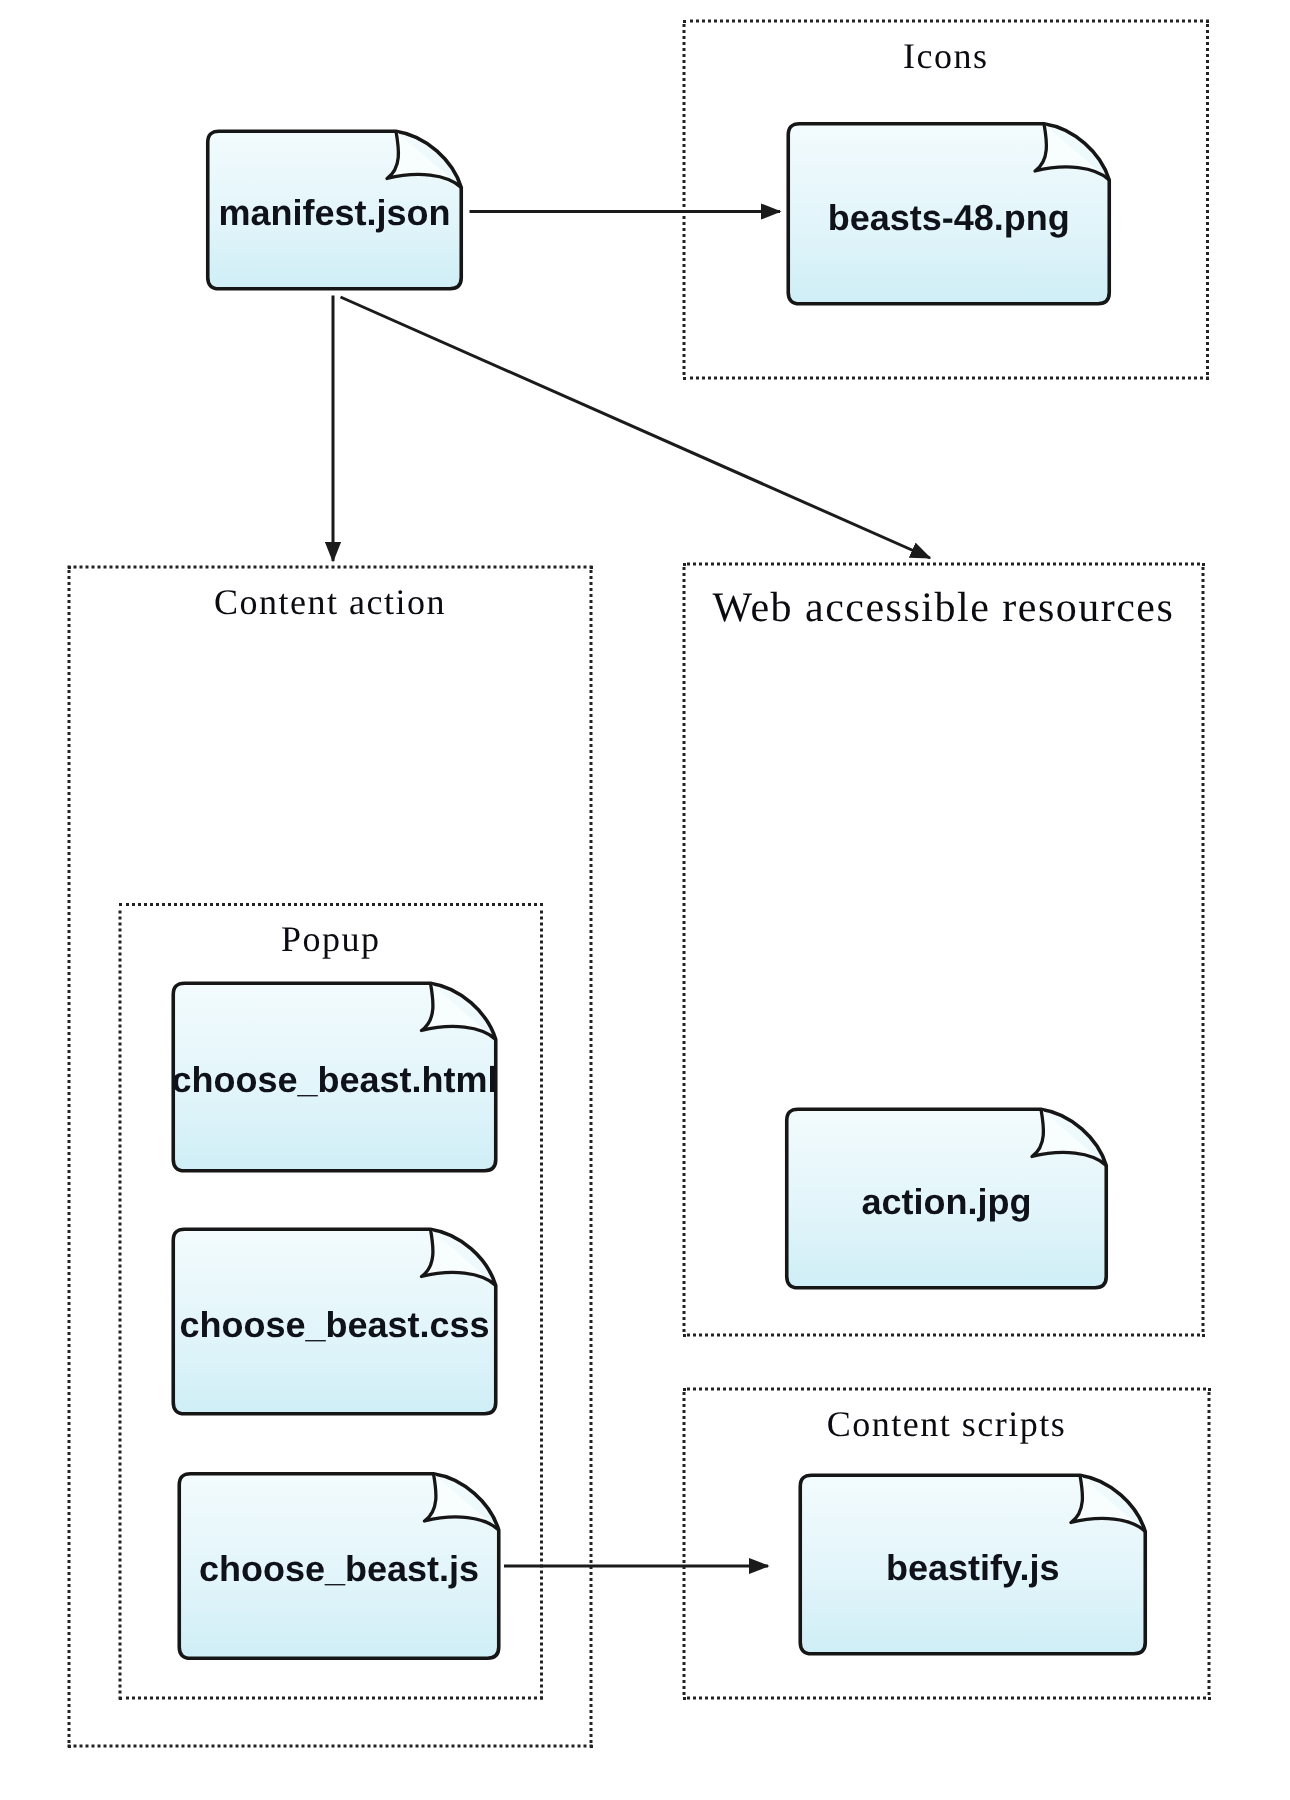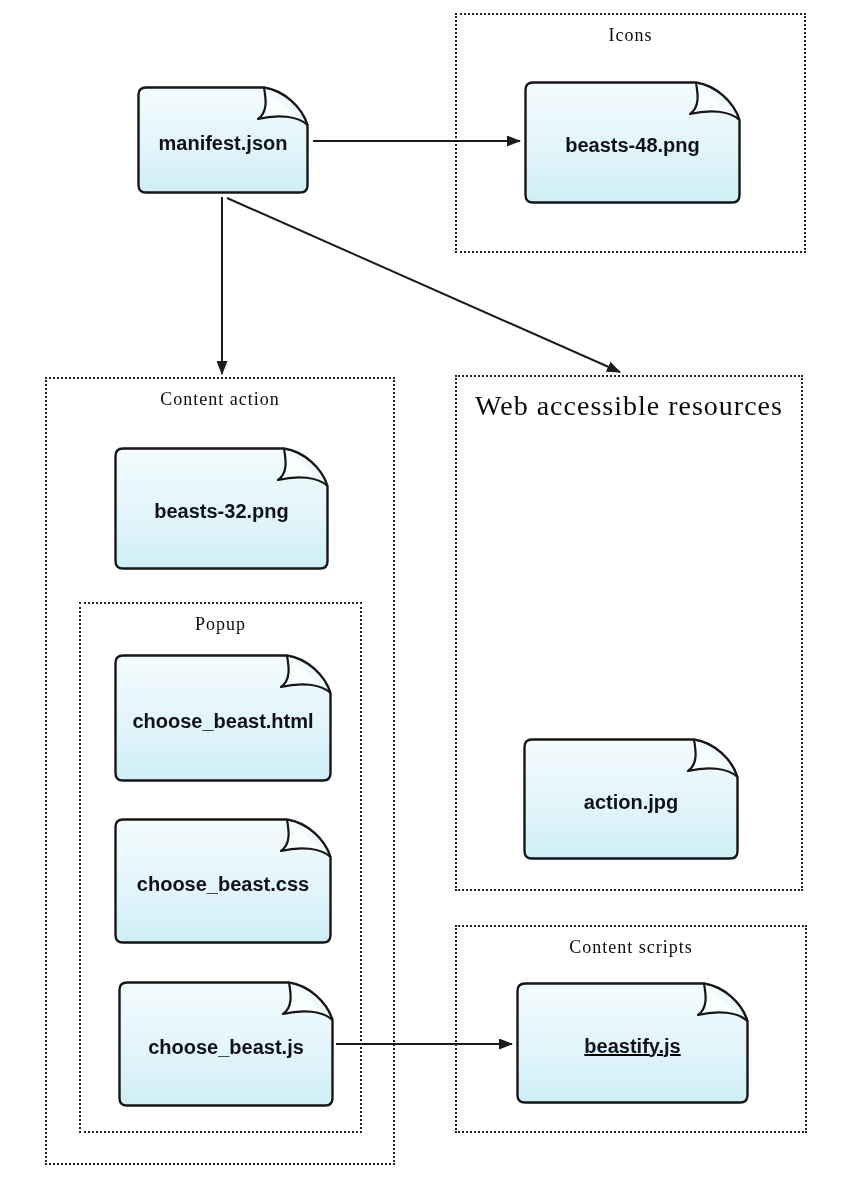--- a/index.html
+++ b/index.html
@@ -18,21 +18,21 @@
   .group-box {
     position: absolute;
     border: 2px dotted #222222;
     background: transparent;
     box-sizing: border-box;
   }
   .group-title {
     display: block;
     text-align: center;
     font-family: "Liberation Serif", "DejaVu Serif", serif;
-    font-size: 18px;
+    font-size: 24px;
     color: #0b0b12;
     letter-spacing: 1px;
     white-space: nowrap;
     padding-top: 10px;
   }
   .group-title.tight { font-size: 28px; padding-top: 13px; }
   .file-node {
     position: absolute;
     display: flex;
     align-items: center;
@@ -43,21 +43,21 @@
     position: absolute;
     inset: 0;
     width: 100%;
     height: 100%;
   }
   .node-label {
     position: relative;
     z-index: 2;
     font-family: "Liberation Sans", sans-serif;
     font-weight: bold;
-    font-size: 20px;
+    font-size: 24px;
     color: #10121a;
     white-space: nowrap;
     padding-top: 6px;
   }
   #arrow-layer {
     position: absolute;
     top: 0;
     left: 0;
     pointer-events: none;
     z-index: 5;
@@ -111,27 +111,20 @@
   </div>
 
   <div class="file-node" style="left:523px; top:80px; width:219px; height:125px;">
     <svg class="node-shape" viewBox="0 0 219 125">
         <path d="M10 2.5 L173 2.5 C193 5.5 211 22 216.5 40 L216.5 115 Q216.5 122.5 209 122.5 L10 122.5 Q2.5 122.5 2.5 115 L2.5 10 Q2.5 2.5 10 2.5 Z" fill="url(#nodeGrad)" stroke="#161616" stroke-width="2.4" stroke-linejoin="round"></path>
         <path d="M173 2.5 C175 14 177 27 167 34 C187 29 207 31 216.5 40" fill="#f8fdfe" stroke="#161616" stroke-width="2.2" stroke-linejoin="round"></path>
       </svg>
     <span class="node-label">beasts-48.png</span>
   </div>
 
-  <div class="file-node" style="left:113px; top:446px; width:217px; height:125px;">
-    <svg class="node-shape" viewBox="0 0 217 125">
-        <path d="M10 2.5 L171 2.5 C191 5.5 209 22 214.5 40 L214.5 115 Q214.5 122.5 207 122.5 L10 122.5 Q2.5 122.5 2.5 115 L2.5 10 Q2.5 2.5 10 2.5 Z" fill="url(#nodeGrad)" stroke="#161616" stroke-width="2.4" stroke-linejoin="round"></path>
-        <path d="M171 2.5 C173 14 175 27 165 34 C185 29 205 31 214.5 40" fill="#f8fdfe" stroke="#161616" stroke-width="2.2" stroke-linejoin="round"></path>
-      </svg>
-    <span class="node-label">beasts-32.png</span>
-  </div>
 
   <div class="file-node" style="left:113px; top:653px; width:220px; height:130px;">
     <svg class="node-shape" viewBox="0 0 220 130">
         <path d="M10 2.5 L174 2.5 C194 5.5 212 22 217.5 40 L217.5 120 Q217.5 127.5 210 127.5 L10 127.5 Q2.5 127.5 2.5 120 L2.5 10 Q2.5 2.5 10 2.5 Z" fill="url(#nodeGrad)" stroke="#161616" stroke-width="2.4" stroke-linejoin="round"></path>
         <path d="M174 2.5 C176 14 178 27 168 34 C188 29 208 31 217.5 40" fill="#f8fdfe" stroke="#161616" stroke-width="2.2" stroke-linejoin="round"></path>
       </svg>
     <span class="node-label">choose_beast.html</span>
   </div>
 
   <div class="file-node" style="left:113px; top:817px; width:220px; height:128px;">
@@ -153,21 +146,21 @@
 
 
   <div class="file-node" style="left:522px; top:737px; width:218px; height:124px;">
     <svg class="node-shape" viewBox="0 0 218 124">
         <path d="M10 2.5 L172 2.5 C192 5.5 210 22 215.5 40 L215.5 114 Q215.5 121.5 208 121.5 L10 121.5 Q2.5 121.5 2.5 114 L2.5 10 Q2.5 2.5 10 2.5 Z" fill="url(#nodeGrad)" stroke="#161616" stroke-width="2.4" stroke-linejoin="round"></path>
         <path d="M172 2.5 C174 14 176 27 166 34 C186 29 206 31 215.5 40" fill="#f8fdfe" stroke="#161616" stroke-width="2.2" stroke-linejoin="round"></path>
       </svg>
     <span class="node-label">action.jpg</span>
   </div>
 
-  <div class="file-node" style="left:515px; top:981px; width:235px; height:124px;text-decoration:underline;">
+  <div class="file-node" style="left:531px; top:981px; width:235px; height:124px;">
     <svg class="node-shape" viewBox="0 0 235 124">
         <path d="M10 2.5 L189 2.5 C209 5.5 227 22 232.5 40 L232.5 114 Q232.5 121.5 225 121.5 L10 121.5 Q2.5 121.5 2.5 114 L2.5 10 Q2.5 2.5 10 2.5 Z" fill="url(#nodeGrad)" stroke="#161616" stroke-width="2.4" stroke-linejoin="round"></path>
         <path d="M189 2.5 C191 14 193 27 183 34 C203 29 223 31 232.5 40" fill="#f8fdfe" stroke="#161616" stroke-width="2.2" stroke-linejoin="round"></path>
       </svg>
     <span class="node-label">beastify.js</span>
   </div>
 
   <svg id="arrow-layer" width="860" height="1200" viewBox="0 0 860 1200">
     <defs>
       <marker id="ah" viewBox="0 0 14 11" refX="13" refY="5.5" markerWidth="14" markerHeight="11" markerUnits="userSpaceOnUse" orient="auto">

